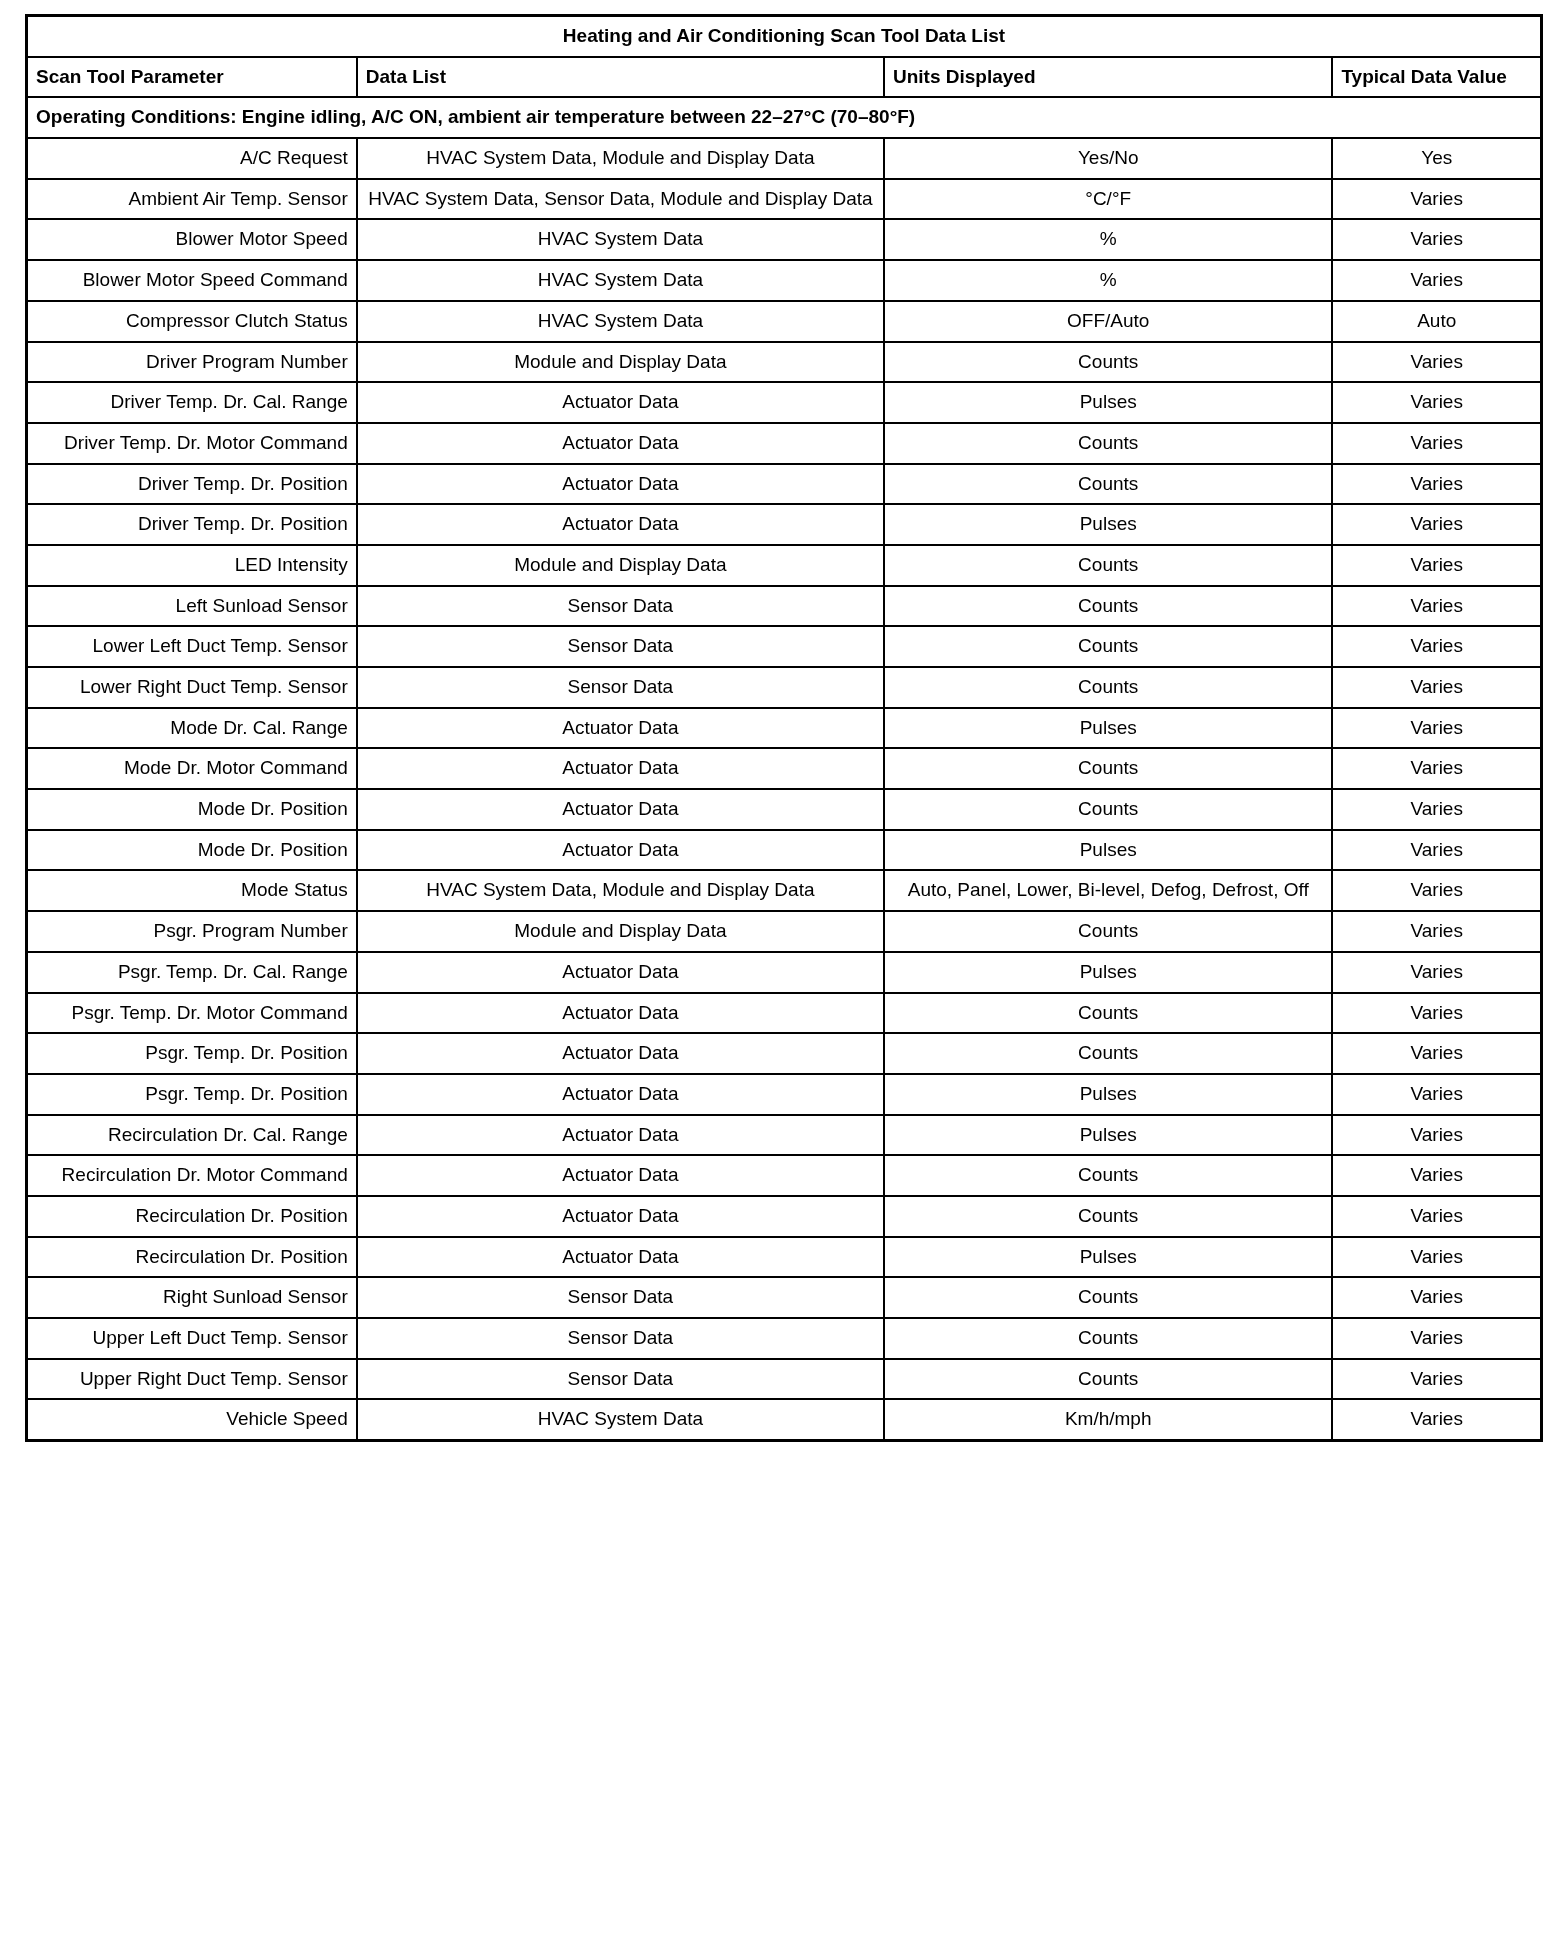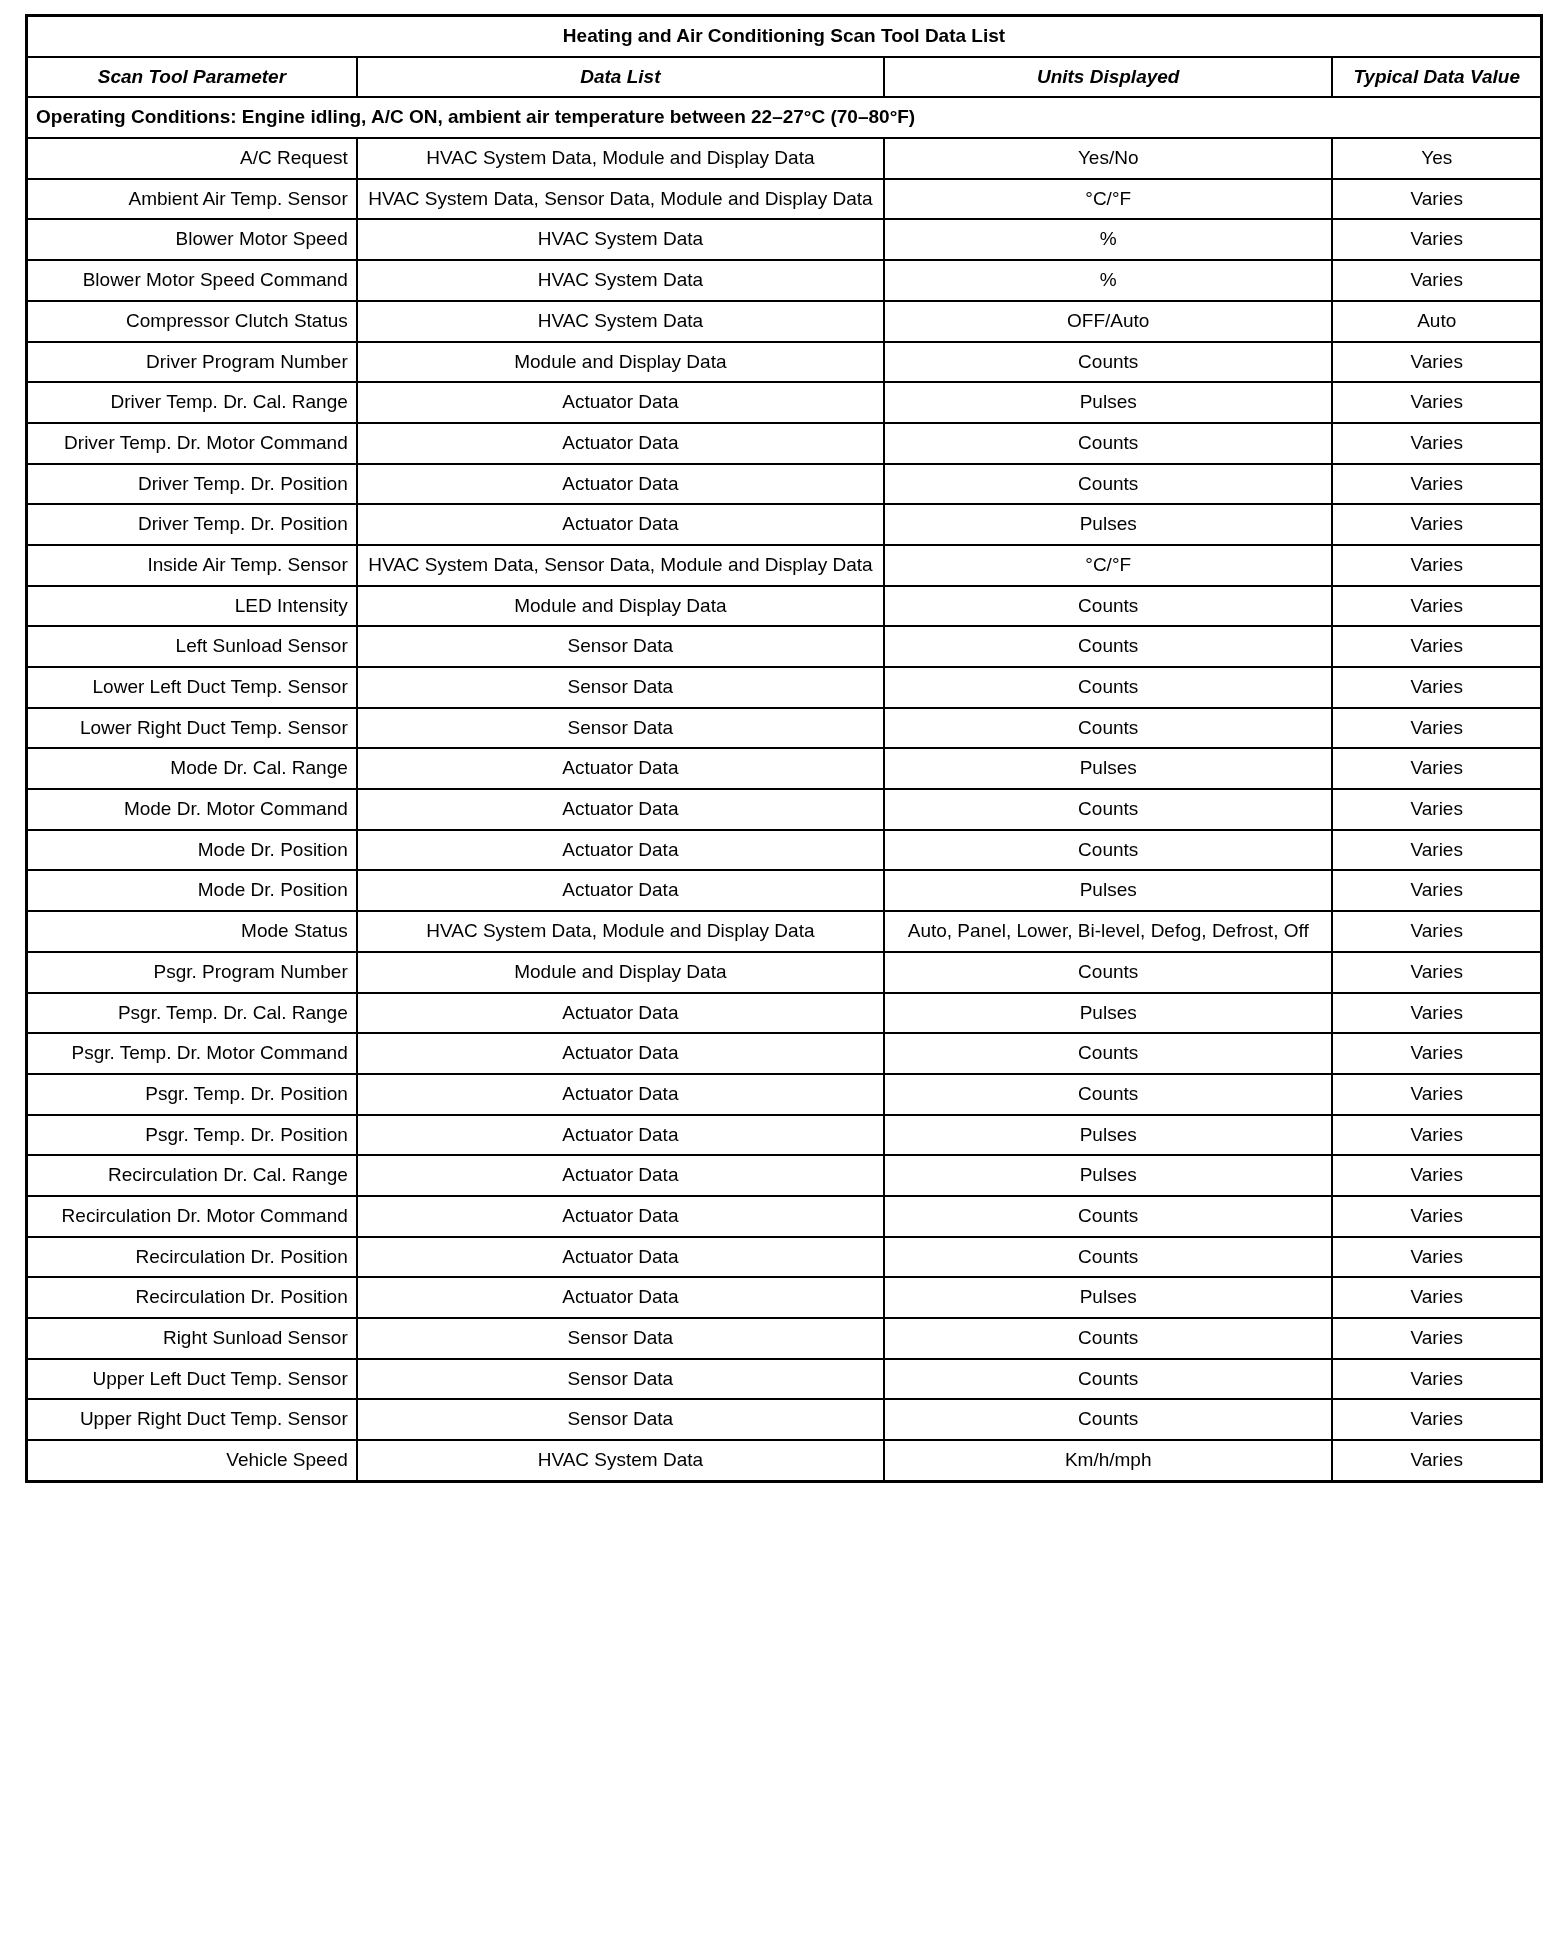--- a/index.html
+++ b/index.html
@@ -32,24 +32,23 @@
     overflow-wrap: break-word;
   }
   .title-cell {
     font-weight: bold;
     text-align: center;
     font-size: 20px;
     padding: 9px 8px;
   }
   th.col-header {
     font-weight: bold;
-    text-align: center;
+    text-align: left;
     font-size: 20px;
     padding: 10px 8px;
-    font-style: italic;
   }
   .opcond-cell {
     font-weight: bold;
     text-align: left;
     font-size: 20px;
     padding: 8px 8px;
     margin-top: 41px;
   }
   td.param-cell {
     text-align: right;
@@ -143,26 +142,20 @@
           <td class="center-cell">Counts</td>
           <td class="center-cell">Varies</td>
         </tr>
         <tr>
           <td class="param-cell">Driver Temp. Dr. Position</td>
           <td class="center-cell">Actuator Data</td>
           <td class="center-cell">Pulses</td>
           <td class="center-cell">Varies</td>
         </tr>
         <tr>
-          <td class="param-cell">Inside Air Temp. Sensor</td>
-          <td class="center-cell">HVAC System Data, Sensor Data, Module and Display Data</td>
-          <td class="center-cell">°C/°F</td>
-          <td class="center-cell">Varies</td>
-        </tr>
-        <tr>
           <td class="param-cell">LED Intensity</td>
           <td class="center-cell">Module and Display Data</td>
           <td class="center-cell">Counts</td>
           <td class="center-cell">Varies</td>
         </tr>
         <tr>
           <td class="param-cell">Left Sunload Sensor</td>
           <td class="center-cell">Sensor Data</td>
           <td class="center-cell">Counts</td>
           <td class="center-cell">Varies</td>

